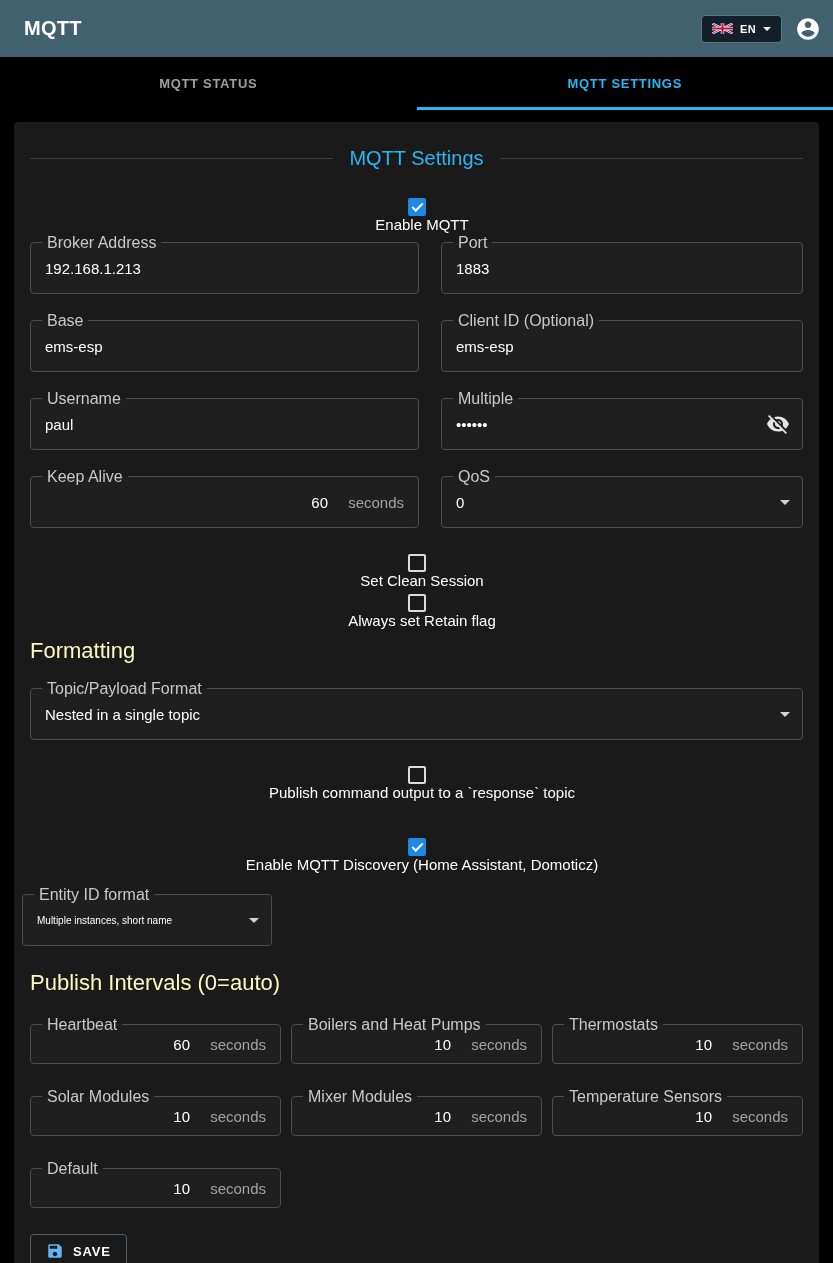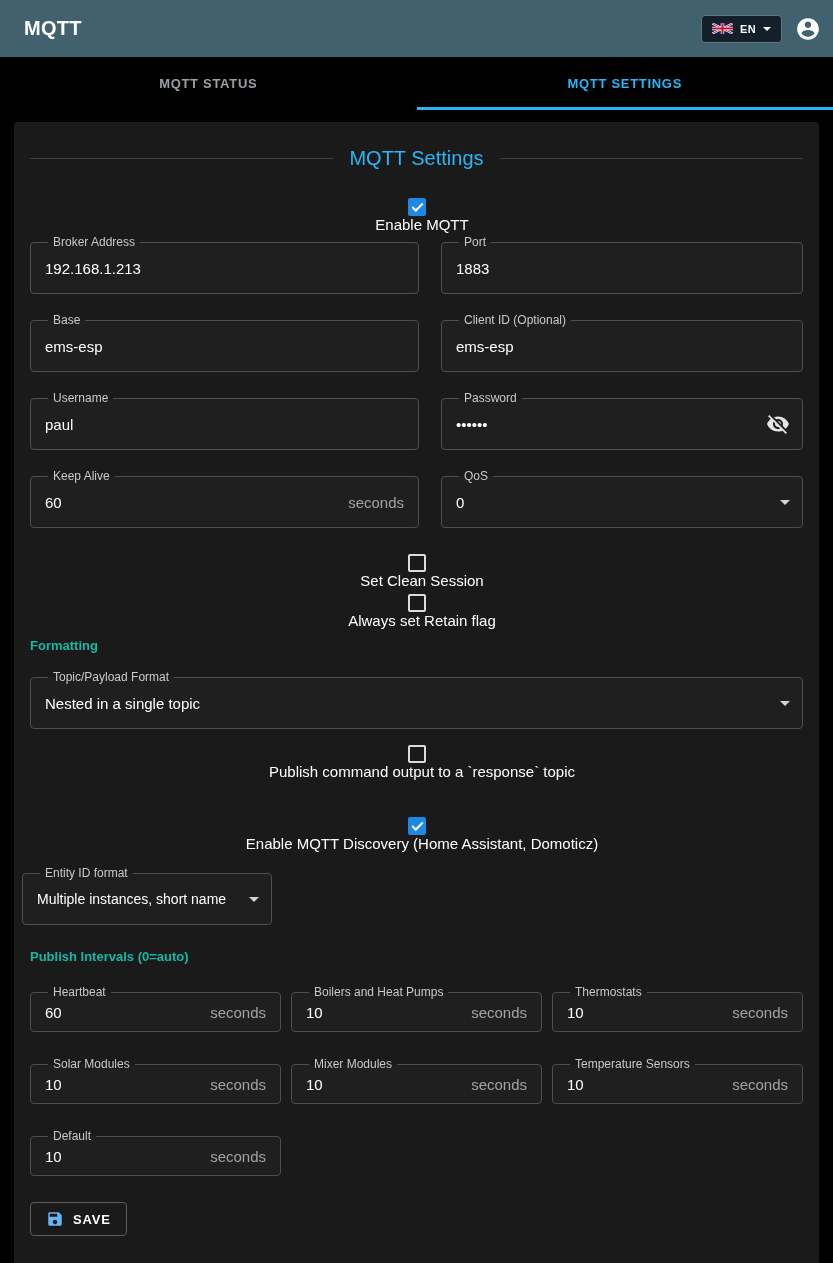--- a/index.html
+++ b/index.html
@@ -70,29 +70,29 @@
   }
   .check-label { color: #fff; font-size: 15px; margin-left: 11px; }
 
   
   .form-row { display: grid; grid-template-columns: 389px 1fr; gap: 22px; margin-bottom: 26px; }
   .field {
     position: relative; height: 52px;
     border: 1px solid #4e4e4e; border-radius: 4px; background: #1f1f1f;
   }
   .field-label {
-    position: absolute; top: -7px; left: 17px; padding: 0 5px;
-    font-size: 12px; line-height: 13px; color: #c9c9c9; white-space: nowrap;
+    position: absolute; top: -7px; left: 11px; padding: 0 5px;
+    font-size: 16px; line-height: 13px; color: #c9c9c9; white-space: nowrap;
     background: linear-gradient(#1a1a1a 50%, #1f1f1f 50%);
   }
   .field-input {
     width: 100%; height: 100%; border: 0; background: transparent;
     color: #fff; font-size: 15px; padding: 0 14px; outline: none; font-family: inherit;
   }
-  .field.has-suffix .field-input { padding-right: 90px; }
+  .field.has-suffix .field-input { padding-right: 90px; text-align: right; }
   .field-suffix {
     position: absolute; right: 14px; top: 50%; transform: translateY(-50%);
     color: #a3a3a3; font-size: 15px; pointer-events: none;
   }
   .select { cursor: pointer; }
   .select-value {
     position: absolute; left: 14px; top: 50%; transform: translateY(-50%);
     color: #fff; font-size: 15px; white-space: nowrap;
   }
   .caret {
@@ -100,28 +100,28 @@
     width: 0; height: 0;
     border-left: 5px solid transparent; border-right: 5px solid transparent;
     border-top: 5px solid #d4d4d4;
   }
   .eye-button {
     position: absolute; right: 8px; top: 50%; transform: translateY(-50%);
     background: none; border: 0; padding: 4px; cursor: pointer; line-height: 0;
   }
 
   
-  .section-heading { color: #14b8a6; font-size: 13px; font-weight: 700; margin: 20px 0 24px; }
+  .section-heading { color: #fef9c3; font-size: 22px; font-weight: 400; margin: 20px 0 24px; }
   .section-heading.intervals { margin: 10px 0 28px; }
-  .full-row { margin-bottom: 16px; }
+  .full-row { margin-bottom: 26px; }
 
   .discovery-row { display: flex; gap: 12px; margin-left: -8px; margin-bottom: 24px; }
   .field.w-prefix { width: 196px; }
   .field.w-entity { width: 250px; }
-  .field.w-entity .select-value { font-size: 14px; }
+  .field.w-entity .select-value { font-size: 10px; }
 
   .intervals-grid {
     display: grid; grid-template-columns: repeat(3, 1fr);
     column-gap: 10px; row-gap: 32px; margin-bottom: 26px;
   }
   .intervals-grid .field { height: 40px; }
 
   
   .save-button {
     display: inline-flex; align-items: center; gap: 9px;
@@ -200,21 +200,21 @@
       <input class="field-input" value="ems-esp" style="">
     </div>
   </div>
 
   <div class="form-row">
     <div class="field">
       <span class="field-label">Username</span>
       <input class="field-input" value="paul" style="">
     </div>
     <div class="field">
-      <span class="field-label">Password</span>
+      <span class="field-label">Multiple</span>
       <input class="field-input" value="••••••" style="">
       <button class="eye-button">
         <svg viewBox="0 0 24 24" width="24" height="24" fill="#e4e4e4">
           <path d="M12 7c2.76 0 5 2.24 5 5 0 .65-.13 1.26-.36 1.83l2.92 2.92c1.51-1.26 2.7-2.89 3.43-4.75-1.73-4.39-6-7.5-11-7.5-1.4 0-2.74.25-3.98.7l2.16 2.16C10.74 7.13 11.35 7 12 7zM2 4.27l2.28 2.28.46.46C3.08 8.3 1.78 10.02 1 12c1.73 4.39 6 7.5 11 7.5 1.55 0 3.03-.3 4.38-.84l.42.42L19.73 22 21 20.73 3.27 3 2 4.27zM7.53 9.8l1.55 1.55c-.05.21-.08.43-.08.65 0 1.66 1.34 3 3 3 .22 0 .44-.03.65-.08l1.55 1.55c-.67.33-1.41.53-2.2.53-2.76 0-5-2.24-5-5 0-.79.2-1.53.53-2.2zm4.31-.78 3.15 3.15.02-.16c0-1.66-1.34-3-3-3l-.17.01z"></path>
         </svg>
       </button>
     </div>
   </div>
 
   <div class="form-row">

